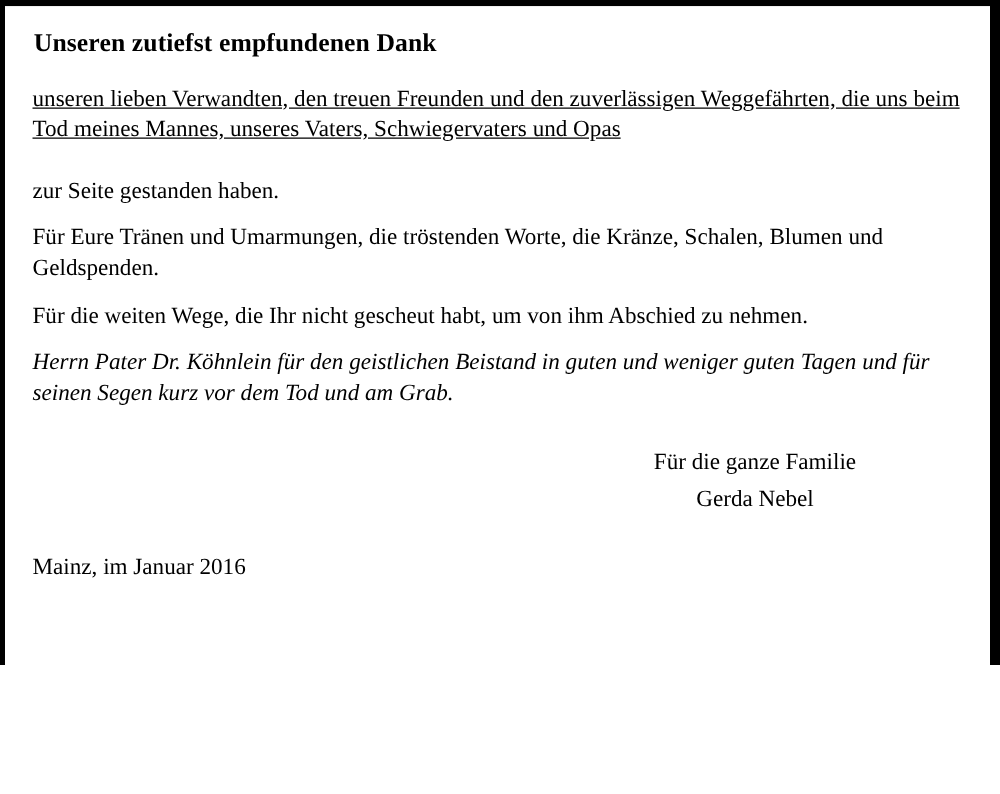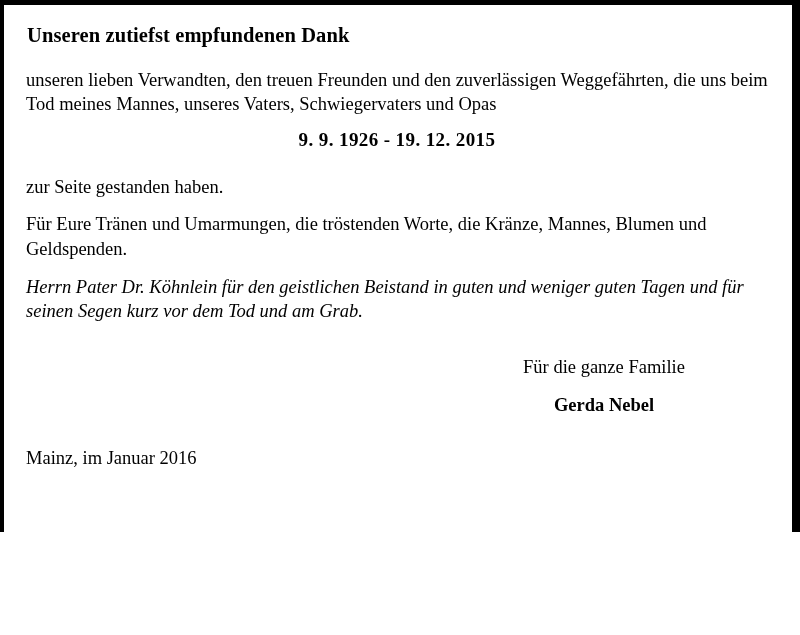--- a/index.html
+++ b/index.html
@@ -54,20 +54,21 @@
     letter-spacing: 0.1px;
     margin: 0 0 20px 3px;
     line-height: 1.2;
   }
 
   .intro-text {
     font-size: 18.5px;
     line-height: 1.33;
     margin: 0 0 4px 2px;
     max-width: 742px;
+    text-decoration: underline;
   }
 
   .deceased-name {
     text-align: center;
     font-size: 40px;
     font-weight: bold;
     line-height: 1.05;
     margin: 18px 0 0 0;
     letter-spacing: 0.2px;
   }
@@ -101,22 +102,22 @@
     padding-left: 414px;
     text-align: center;
   }
 
   .signature-line {
     font-size: 18.5px;
     line-height: 1.45;
   }
 
   .signature-line.family-name {
-    font-weight: bold;
-    margin-top: 11px;
+    font-weight: normal;
+    margin-top: 3px;
   }
 
   .place-date {
     font-size: 18.5px;
     margin: 30px 0 0 2px;
   }
 </style>
 </head>
 <body>
 
@@ -124,26 +125,26 @@
 
   <div class="frame"></div>
 
   <div class="content">
 
     <h1 class="thanks-heading">Unseren zutiefst empfundenen Dank</h1>
 
     <p class="intro-text">unseren lieben Verwandten, den treuen Freunden und den zuverlässigen Weggefährten, die uns beim Tod meines Mannes, unseres Vaters, Schwiegervaters und Opas</p>
 
 
-    <div class="deceased-dates">9. 9. 1926  -  19. 12. 2015</div>
 
     <p class="body-paragraph continuation">zur Seite gestanden haben.</p>
 
-    <p class="body-paragraph">Für Eure Tränen und Umarmungen, die tröstenden Worte, die Kränze, Mannes, Blumen und Geldspenden.</p>
+    <p class="body-paragraph">Für Eure Tränen und Umarmungen, die tröstenden Worte, die Kränze, Schalen, Blumen und Geldspenden.</p>
 
+    <p class="body-paragraph">Für die weiten Wege, die Ihr nicht gescheut habt, um von ihm Abschied zu nehmen.</p>
 
 
     <p class="body-paragraph gap-before">Herrn Pater Dr. Köhnlein für den geistlichen Beistand in guten und weniger guten Tagen und für seinen Segen kurz vor dem Tod und am Grab.</p>
 
 
     <div class="signature-block">
       <div class="signature-line">Für die ganze Familie</div>
       <div class="signature-line family-name">Gerda Nebel</div>
     </div>
 

